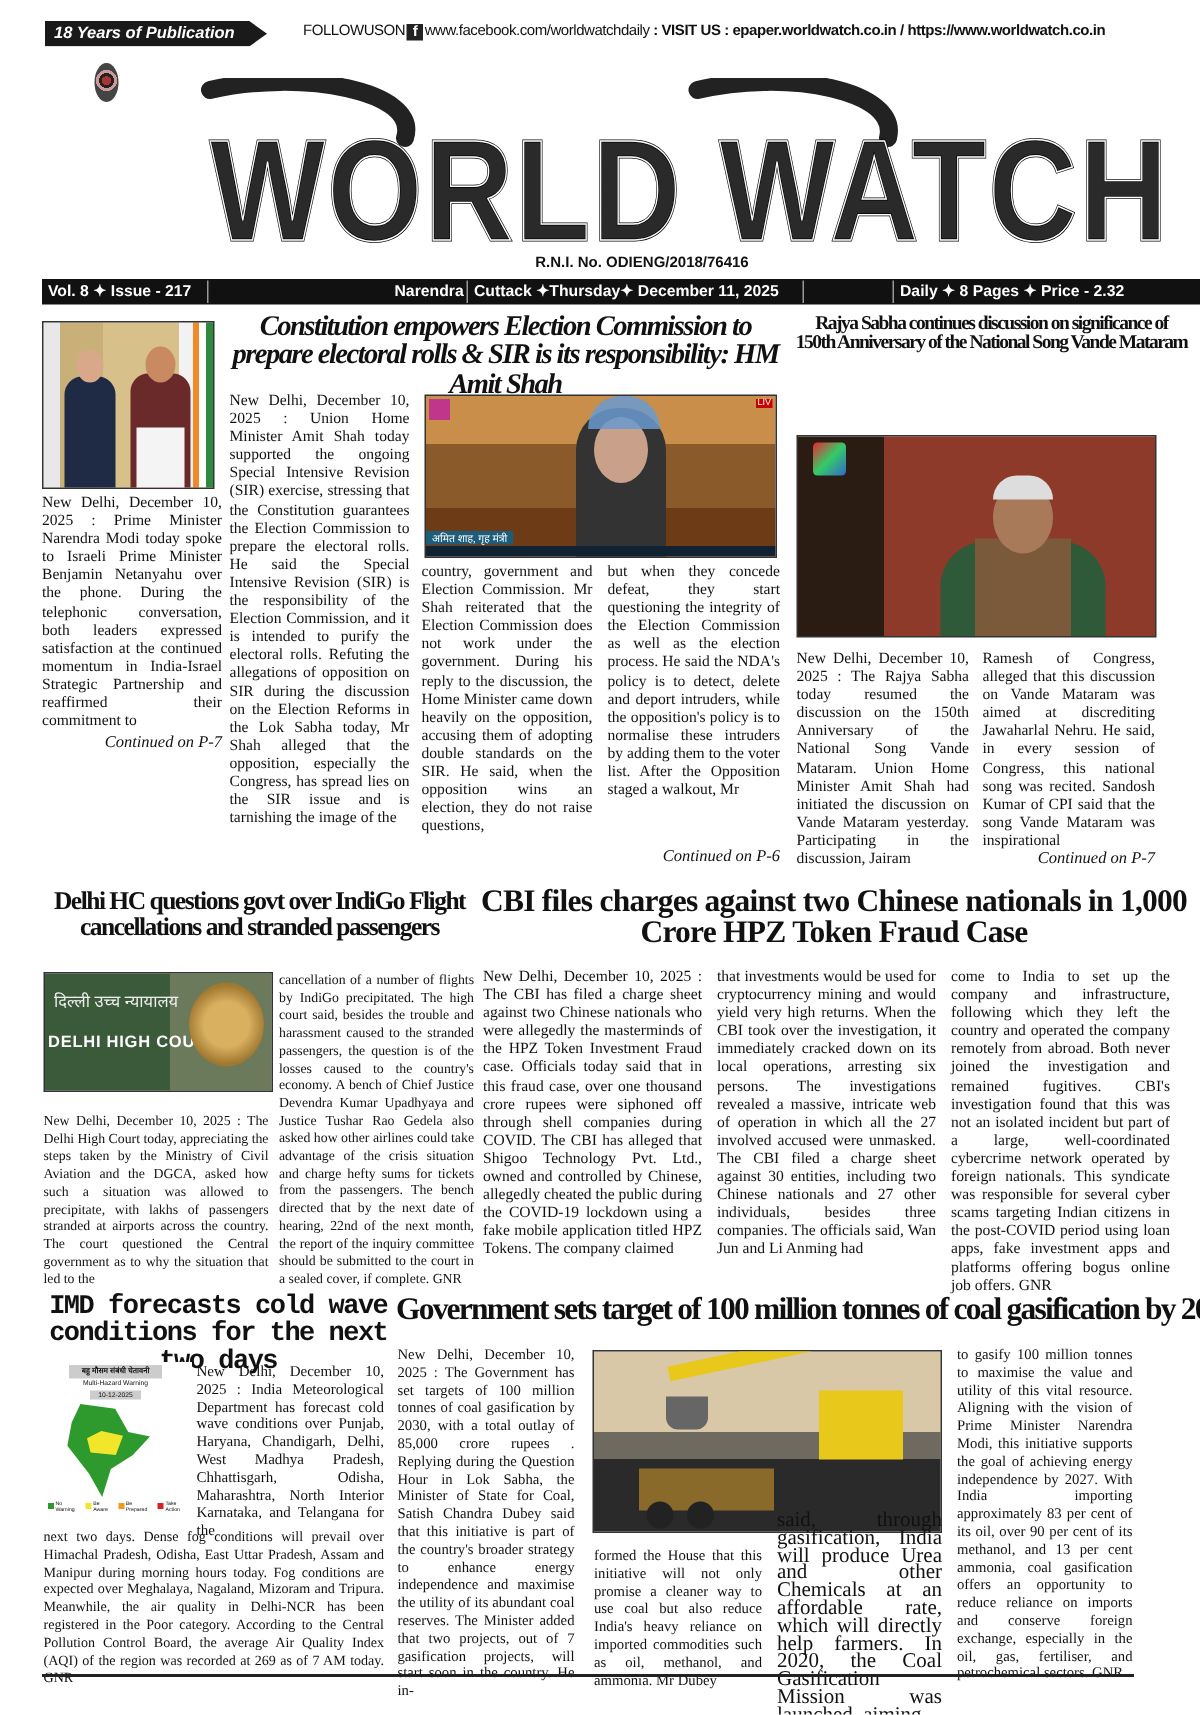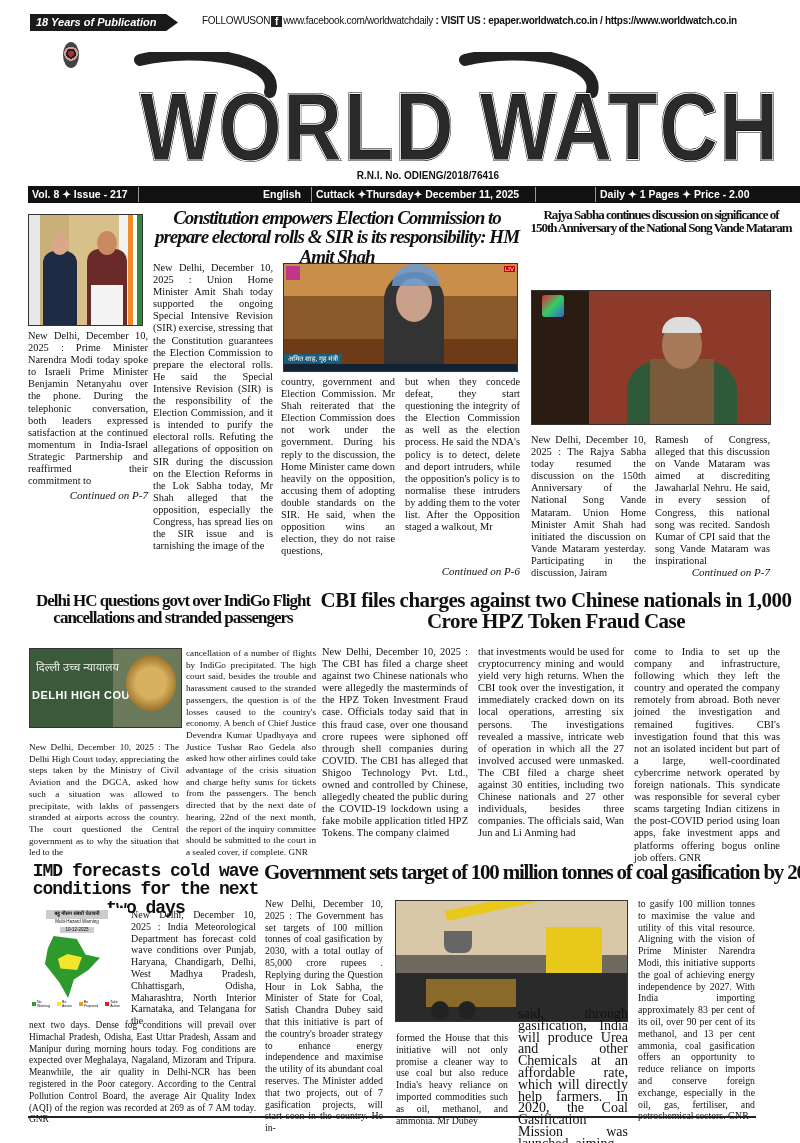--- a/index.html
+++ b/index.html
@@ -40,26 +40,26 @@
     <path d="M335 8 C395 -6 470 8 462 40" fill="none" stroke="#222" stroke-width="12" stroke-linecap="round"></path>
     <text x="330" y="108" text-anchor="middle" font-family="Liberation Sans, sans-serif" font-weight="bold" font-size="96" fill="#2a2a2a" stroke="#000" stroke-width="2" letter-spacing="2" textLength="640" lengthAdjust="spacingAndGlyphs">WORLD WATCH</text>
     <text x="330" y="108" text-anchor="middle" font-family="Liberation Sans, sans-serif" font-weight="bold" font-size="96" fill="none" stroke="#fff" stroke-width="1" letter-spacing="2" textLength="640" lengthAdjust="spacingAndGlyphs">WORLD WATCH</text>
   </svg>
 </div>
 <div class="abs rni">R.N.I. No. ODIENG/2018/76416</div>
 
 <div class="abs infobar">
   <span style="left:4px">Vol. 8  ✦ Issue - 217</span>
   <span class="sep" style="left:110px"></span>
-  <span style="left:235px">English</span>
+  <span style="left:235px">Narendra</span>
   <span class="sep" style="left:283px"></span>
   <span style="left:288px">Cuttack  ✦Thursday✦ December 11, 2025</span>
   <span class="sep" style="left:507px"></span>
   <span class="sep" style="left:567px"></span>
-  <span style="left:572px">Daily ✦ 1 Pages ✦ Price - 2.00</span>
+  <span style="left:572px">Daily ✦ 8 Pages ✦ Price - 2.32</span>
 </div>
 
 <div class="abs" style="left:28px;top:208px;width:120px;">
   <div class="photo" style="margin-top:6px;width:115px;height:112px;background:linear-gradient(90deg,#e8e8ea 0 10%,#c8b078 10% 35%,#d8c08a 35% 80%,#f2f2f2 80% 88%,#f08a2a 88% 92%,#fff 92% 96%,#2e8a3e 96%);position:relative;">
     <div style="position:absolute;left:14px;top:36px;width:34px;height:76px;background:#1f2a44;border-radius:12px 12px 0 0;"></div>
     <div style="position:absolute;left:22px;top:18px;width:18px;height:22px;background:#d9a88a;border-radius:50%;"></div>
     <div style="position:absolute;left:58px;top:34px;width:40px;height:78px;background:#6b2a2a;border-radius:12px 12px 0 0;"></div>
     <div style="position:absolute;left:62px;top:70px;width:32px;height:42px;background:#f4f4f4;"></div>
     <div style="position:absolute;left:68px;top:16px;width:20px;height:24px;background:#c98a62;border-radius:50%;"></div>
   </div>

